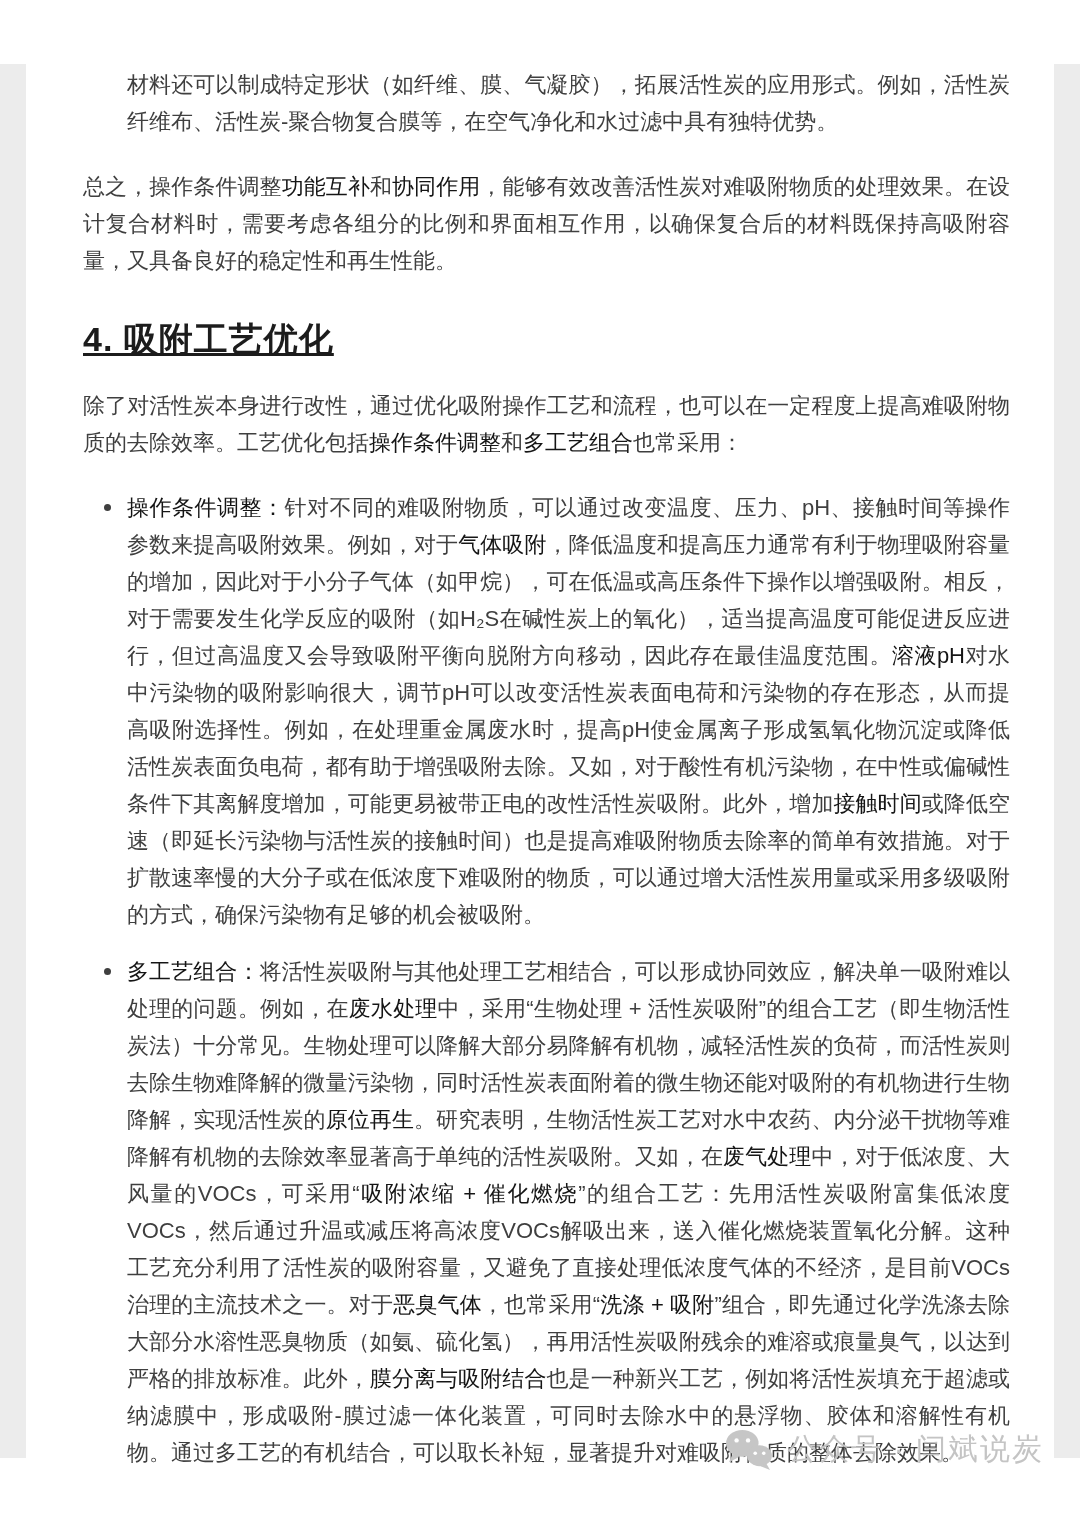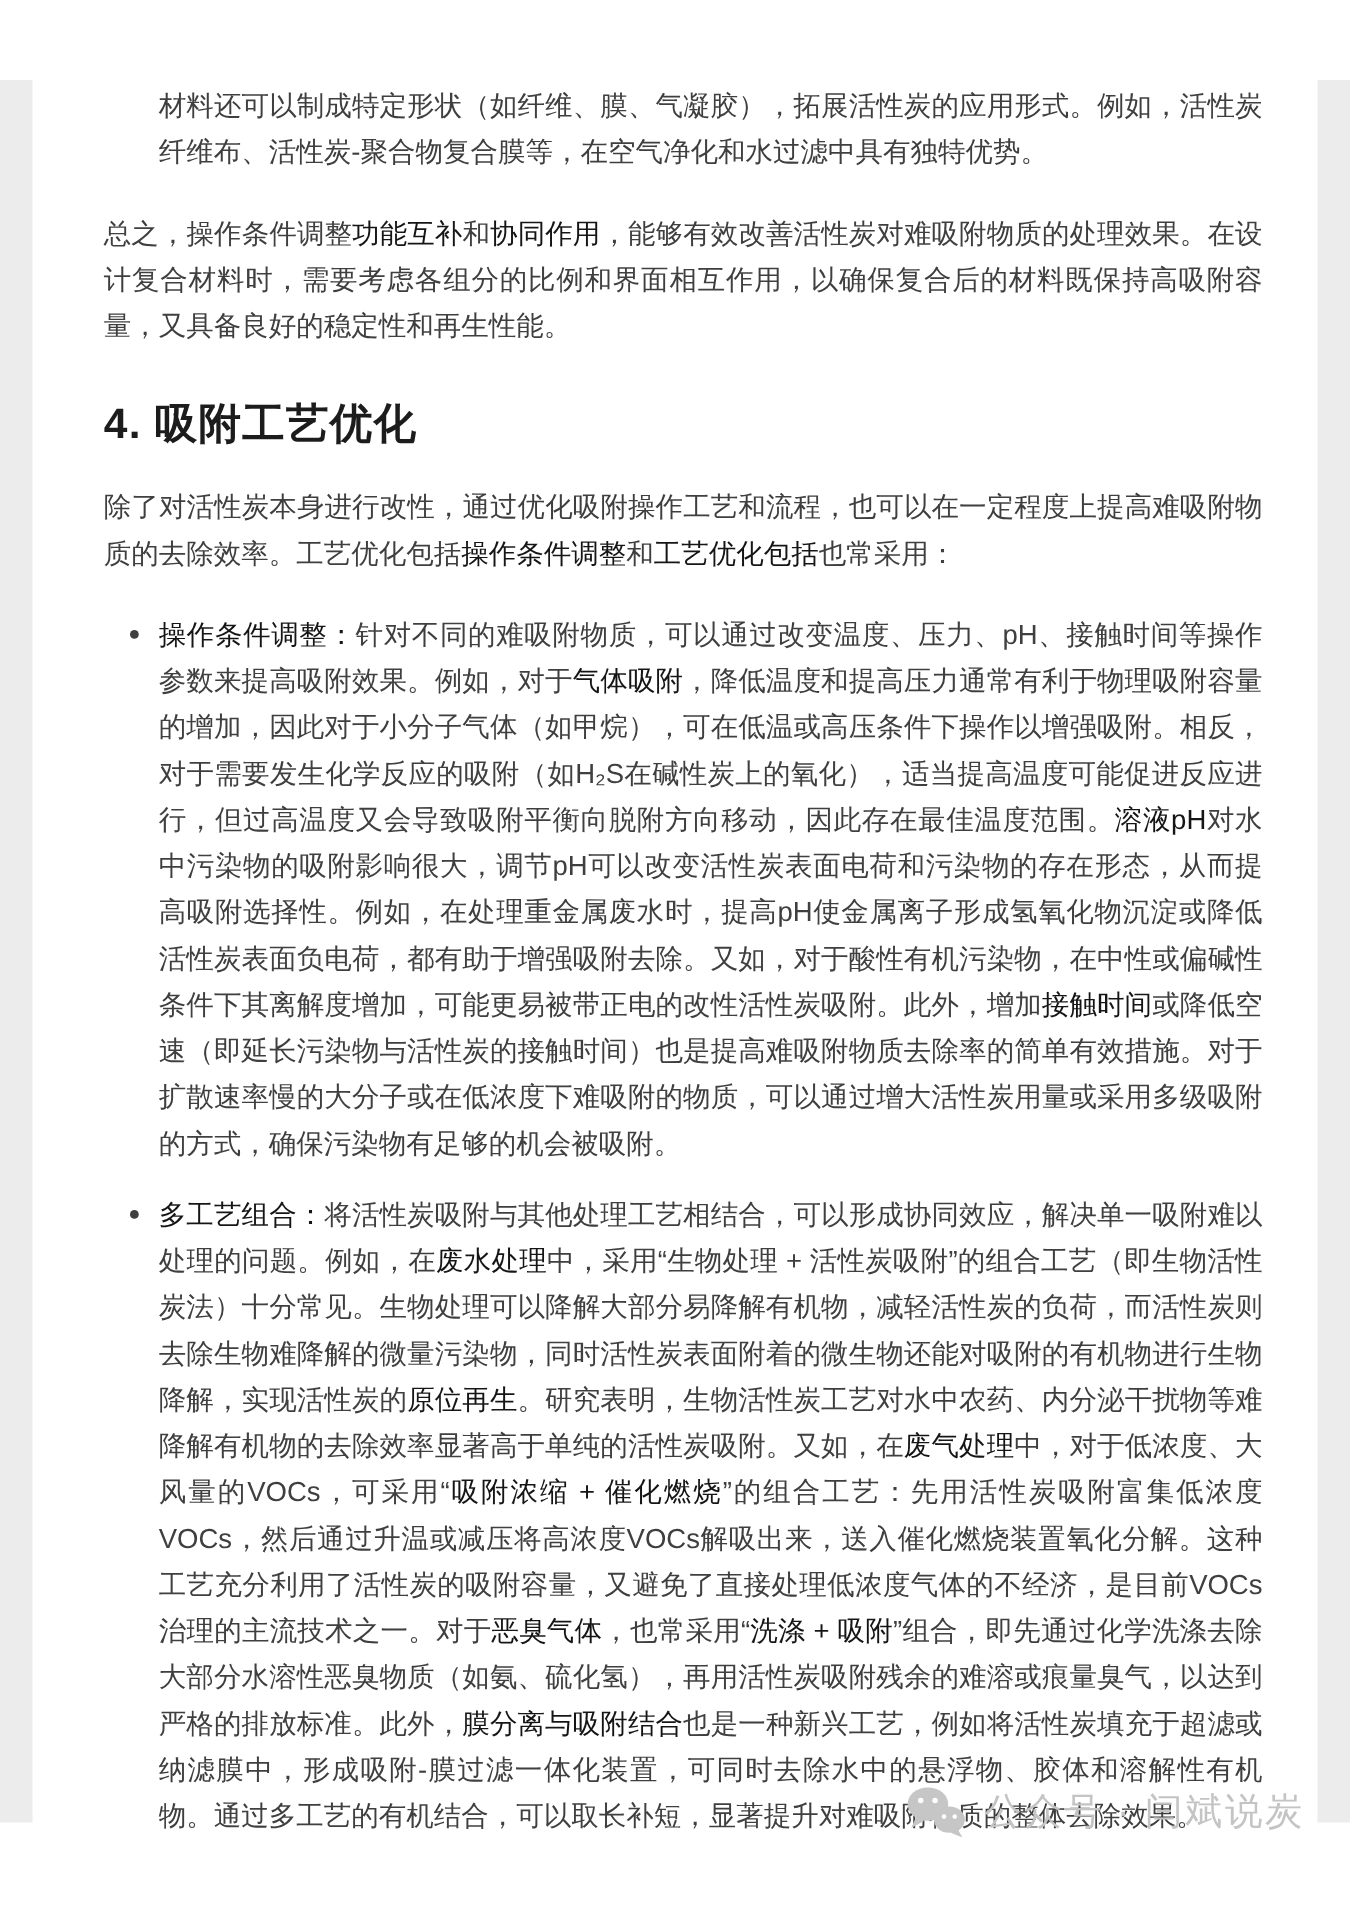--- a/index.html
+++ b/index.html
@@ -41,20 +41,21 @@
   p.para.indented { margin-left: 44px; }
 
   h2.section-heading {
     font-size: 34px;
     line-height: 44px;
     font-weight: 700;
     color: #1c1c1c;
     text-align: left;
     margin: 38px 0 26px 0;
     letter-spacing: 1px;
+    text-decoration: underline;
   }
 
   ul.bullet-list {
     list-style: none;
     margin-top: 28px;
     padding-left: 44px;
   }
   ul.bullet-list li {
     position: relative;
     margin-bottom: 12px;
@@ -94,21 +95,21 @@
   <div class="edge-strip right"></div>
 
   <div class="content">
 
     <p class="para indented"><span>材料还可以制成特定形状（如纤维、膜、气凝胶），拓展活性炭的应用形式。例如，活性炭纤维布、活性炭-聚合物复合膜等，在空气净化和水过滤中具有独特优势。</span></p>
 
     <p class="para"><span>总之，操作条件调整</span><span class="b">功能互补</span><span>和</span><span class="b">协同作用</span><span>，能够有效改善活性炭对难吸附物质的处理效果。在设计复合材料时，需要考虑各组分的比例和界面相互作用，以确保复合后的材料既保持高吸附容量，又具备良好的稳定性和再生性能。</span></p>
 
     <h2 class="section-heading">4. 吸附工艺优化</h2>
 
-    <p class="para"><span>除了对活性炭本身进行改性，通过优化吸附操作工艺和流程，也可以在一定程度上提高难吸附物质的去除效率。工艺优化包括</span><span class="b">操作条件调整</span><span>和</span><span class="b">工艺优化包括</span><span>也常采用：</span></p>
+    <p class="para"><span>除了对活性炭本身进行改性，通过优化吸附操作工艺和流程，也可以在一定程度上提高难吸附物质的去除效率。工艺优化包括</span><span class="b">操作条件调整</span><span>和</span><span class="b">多工艺组合</span><span>也常采用：</span></p>
 
     <ul class="bullet-list">
       <li><span class="b">操作条件调整：</span><span>针对不同的难吸附物质，可以通过改变温度、压力、pH、接触时间等操作参数来提高吸附效果。例如，对于</span><span class="b">气体吸附</span><span>，降低温度和提高压力通常有利于物理吸附容量的增加，因此对于小分子气体（如甲烷），可在低温或高压条件下操作以增强吸附。相反，对于需要发生化学反应的吸附（如H₂S在碱性炭上的氧化），适当提高温度可能促进反应进行，但过高温度又会导致吸附平衡向脱附方向移动，因此存在最佳温度范围。</span><span class="b">溶液pH</span><span>对水中污染物的吸附影响很大，调节pH可以改变活性炭表面电荷和污染物的存在形态，从而提高吸附选择性。例如，在处理重金属废水时，提高pH使金属离子形成氢氧化物沉淀或降低活性炭表面负电荷，都有助于增强吸附去除。又如，对于酸性有机污染物，在中性或偏碱性条件下其离解度增加，可能更易被带正电的改性活性炭吸附。此外，增加</span><span class="b">接触时间</span><span>或降低空速（即延长污染物与活性炭的接触时间）也是提高难吸附物质去除率的简单有效措施。对于扩散速率慢的大分子或在低浓度下难吸附的物质，可以通过增大活性炭用量或采用多级吸附的方式，确保污染物有足够的机会被吸附。</span></li>
       <li><span class="b">多工艺组合：</span><span>将活性炭吸附与其他处理工艺相结合，可以形成协同效应，解决单一吸附难以处理的问题。例如，在</span><span class="b">废水处理</span><span>中，采用“生物处理 + 活性炭吸附”的组合工艺（即生物活性炭法）十分常见。生物处理可以降解大部分易降解有机物，减轻活性炭的负荷，而活性炭则去除生物难降解的微量污染物，同时活性炭表面附着的微生物还能对吸附的有机物进行生物降解，实现活性炭的</span><span class="b">原位再生</span><span>。研究表明，生物活性炭工艺对水中农药、内分泌干扰物等难降解有机物的去除效率显著高于单纯的活性炭吸附。又如，在</span><span class="b">废气处理</span><span>中，对于低浓度、大风量的VOCs，可采用“</span><span class="b">吸附浓缩 + 催化燃烧</span><span>”的组合工艺：先用活性炭吸附富集低浓度VOCs，然后通过升温或减压将高浓度VOCs解吸出来，送入催化燃烧装置氧化分解。这种工艺充分利用了活性炭的吸附容量，又避免了直接处理低浓度气体的不经济，是目前VOCs治理的主流技术之一。对于</span><span class="b">恶臭气体</span><span>，也常采用“</span><span class="b">洗涤 + 吸附</span><span>”组合，即先通过化学洗涤去除大部分水溶性恶臭物质（如氨、硫化氢），再用活性炭吸附残余的难溶或痕量臭气，以达到严格的排放标准。此外，</span><span class="b">膜分离与吸附结合</span><span>也是一种新兴工艺，例如将活性炭填充于超滤或纳滤膜中，形成吸附-膜过滤一体化装置，可同时去除水中的悬浮物、胶体和溶解性有机物。通过多工艺的有机结合，可以取长补短，显著提升对难吸附物质的整体去除效果。</span></li>
     </ul>
 
   </div>
 
   <div class="watermark">
     <span>

